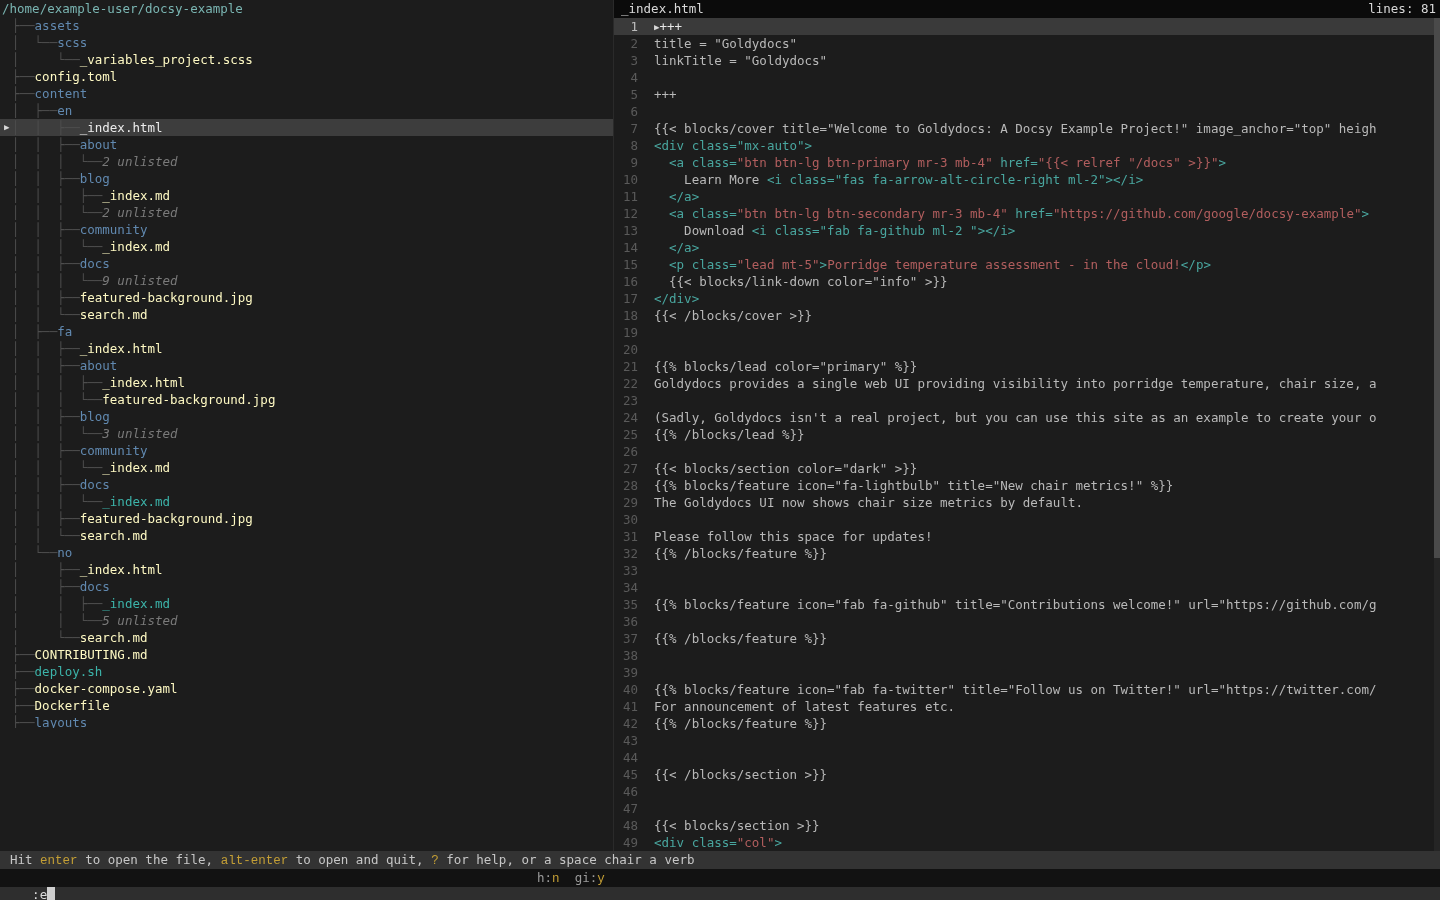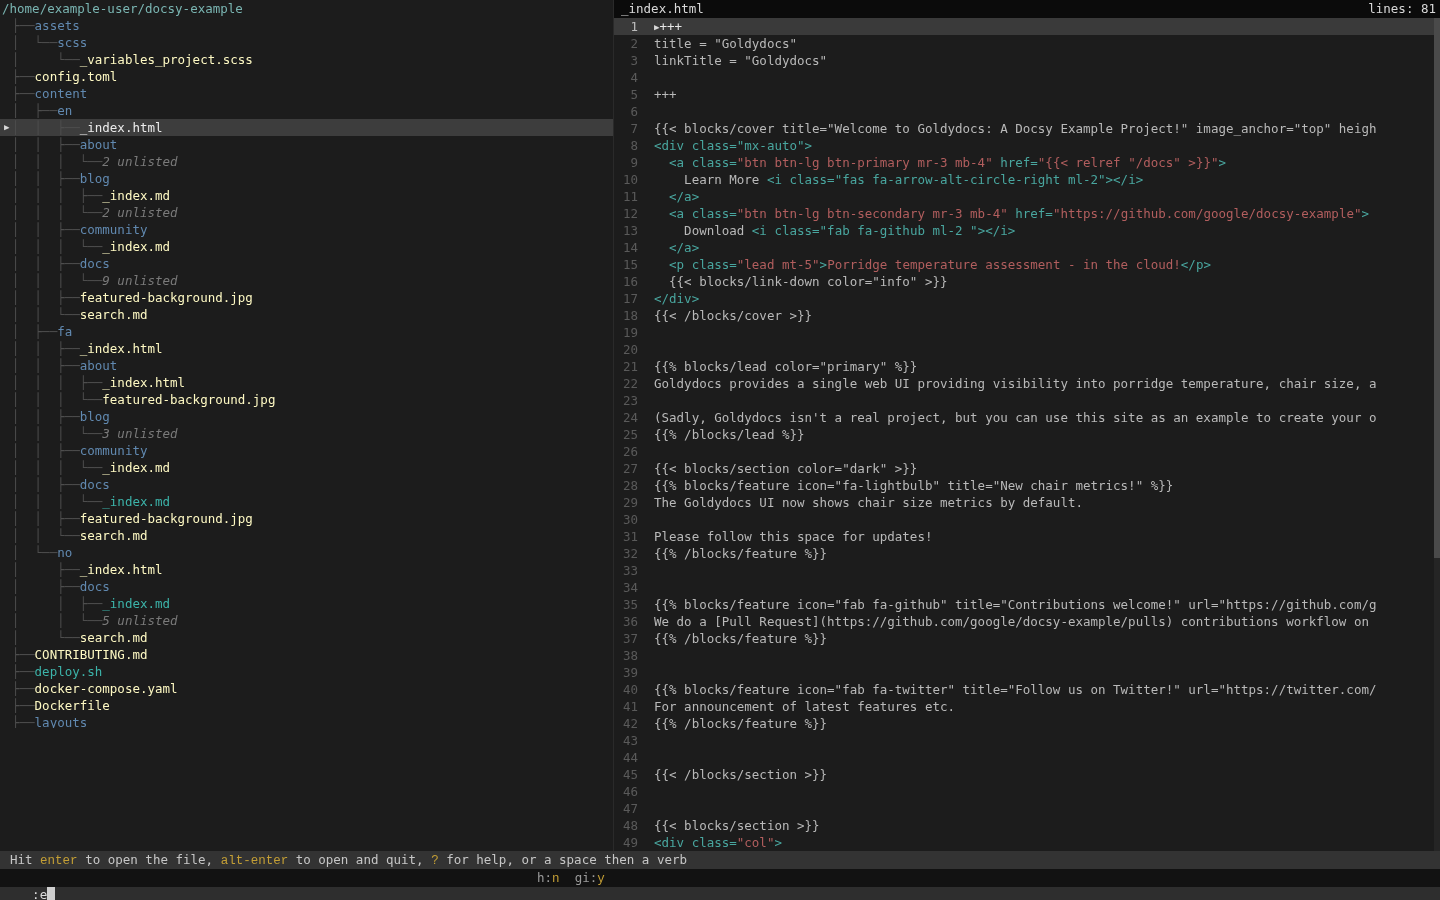--- a/index.html
+++ b/index.html
@@ -142,21 +142,21 @@
           <div class="crow"><span class="ln">26</span><span class="ct"></span></div>
           <div class="crow"><span class="ln">27</span><span class="ct"><span class="c-d">{{&lt; blocks/section color="dark" &gt;}}</span></span></div>
           <div class="crow"><span class="ln">28</span><span class="ct"><span class="c-d">{{% blocks/feature icon="fa-lightbulb" title="New chair metrics!" %}}</span></span></div>
           <div class="crow"><span class="ln">29</span><span class="ct"><span class="c-d">The Goldydocs UI now shows chair size metrics by default.</span></span></div>
           <div class="crow"><span class="ln">30</span><span class="ct"></span></div>
           <div class="crow"><span class="ln">31</span><span class="ct"><span class="c-d">Please follow this space for updates!</span></span></div>
           <div class="crow"><span class="ln">32</span><span class="ct"><span class="c-d">{{% /blocks/feature %}}</span></span></div>
           <div class="crow"><span class="ln">33</span><span class="ct"></span></div>
           <div class="crow"><span class="ln">34</span><span class="ct"></span></div>
           <div class="crow"><span class="ln">35</span><span class="ct"><span class="c-d">{{% blocks/feature icon="fab fa-github" title="Contributions welcome!" url="https://github.com/g</span></span></div>
-          <div class="crow"><span class="ln">36</span><span class="ct"><span class="c-d">We do a [Pull Request](https://github.com/google/docsy-example/pulls) contributions workflow on </span></span></div>
+          <div class="crow"><span class="ln">36</span></div>
           <div class="crow"><span class="ln">37</span><span class="ct"><span class="c-d">{{% /blocks/feature %}}</span></span></div>
           <div class="crow"><span class="ln">38</span><span class="ct"></span></div>
           <div class="crow"><span class="ln">39</span><span class="ct"></span></div>
           <div class="crow"><span class="ln">40</span><span class="ct"><span class="c-d">{{% blocks/feature icon="fab fa-twitter" title="Follow us on Twitter!" url="https://twitter.com/</span></span></div>
           <div class="crow"><span class="ln">41</span><span class="ct"><span class="c-d">For announcement of latest features etc.</span></span></div>
           <div class="crow"><span class="ln">42</span><span class="ct"><span class="c-d">{{% /blocks/feature %}}</span></span></div>
           <div class="crow"><span class="ln">43</span><span class="ct"></span></div>
           <div class="crow"><span class="ln">44</span><span class="ct"></span></div>
           <div class="crow"><span class="ln">45</span><span class="ct"><span class="c-d">{{&lt; /blocks/section &gt;}}</span></span></div>
           <div class="crow"><span class="ln">46</span><span class="ct"></span></div>
@@ -164,21 +164,21 @@
           <div class="crow"><span class="ln">48</span><span class="ct"><span class="c-d">{{&lt; blocks/section &gt;}}</span></span></div>
           <div class="crow"><span class="ln">49</span><span class="ct"><span class="c-t">&lt;div class=</span><span class="c-r">"col"</span><span class="c-t">&gt;</span></span></div>
         </div>
       <div class="scrollbar">
         <div class="thumb"></div>
       </div>
     </div>
 
   </div>
 
-  <div class="status-bar" id="status-bar"><span class="dim">Hit </span><span class="gold">enter</span><span class="dim"> to open the file, </span><span class="gold">alt-enter</span><span class="dim"> to open and quit, </span><span class="gold">?</span><span class="dim"> for help, or a space then a verb</span></div>
+  <div class="status-bar" id="status-bar"><span class="dim">Hit </span><span class="gold">enter</span><span class="dim"> to open the file, </span><span class="gold">alt-enter</span><span class="dim"> to open and quit, </span><span class="gold">?</span><span class="dim"> for help, or a space chair a verb</span></div>
 
   <div class="input-row">
     <span>:e</span><span class="cursor"></span>
     <span class="flags" id="mode-flags"><span class="fdim">h:</span><span class="gold">n</span><span class="fdim">  </span><span class="fdim">gi:</span><span class="gold">y</span></span>
   </div>
 
   <div class="bottom-strip"></div>
 </div>
 
 </body></html>

